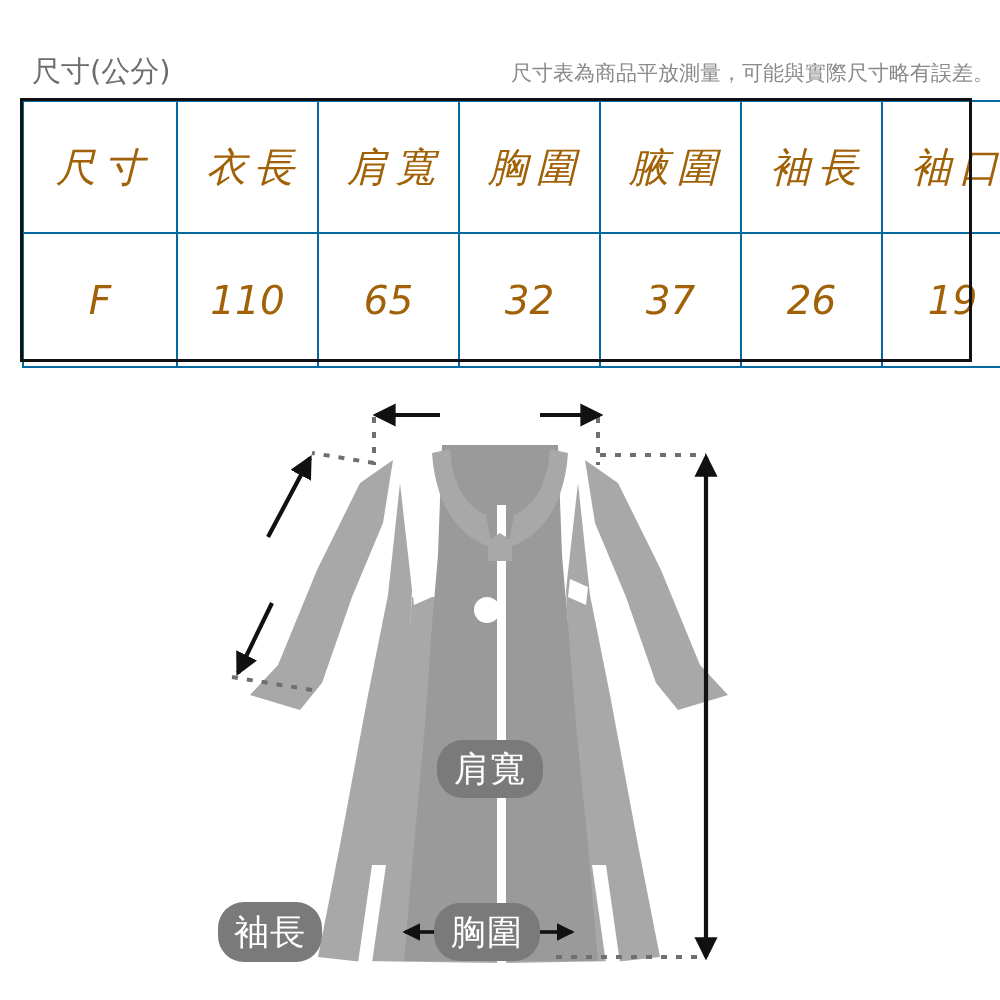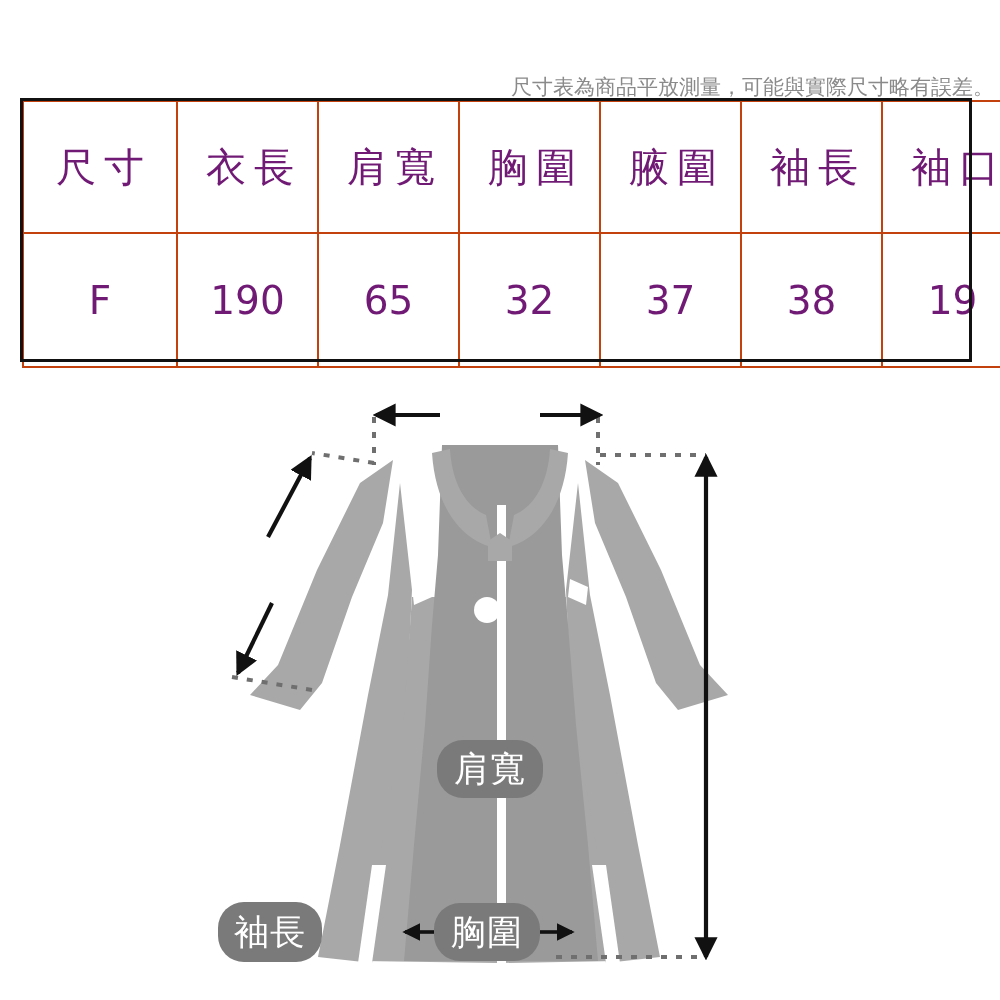--- a/index.html
+++ b/index.html
@@ -29,21 +29,21 @@
     top: 0;
     font-size: 29px;
     line-height: 38px;
     color: #6e6e6e;
     letter-spacing: 0px;
     white-space: nowrap;
   }
   #measure-note {
     position: absolute;
     right: 6px;
-    top: 20px;
+    top: 6px;
     font-size: 21px;
     line-height: 30px;
     color: #8a8a8a;
     white-space: nowrap;
   }
 
   
   #size-table-wrap {
     position: absolute;
     left: 22px;
@@ -51,25 +51,26 @@
     width: 946px;
     height: 258px;
   }
   table.size-table {
     border-collapse: collapse;
     width: 946px;
     height: 258px;
     table-layout: fixed;
   }
   table.size-table td {
-    border: 2px solid #c2410c;
+    border: 2px solid #0369a1;
     text-align: center;
     vertical-align: middle;
-    color: #701a75;
+    color: #a16207;
     background: #ffffff;
+    font-style: italic;
   }
   table.size-table tr.head-row td {
     height: 128px;
     font-size: 40px;
     letter-spacing: 8px;
     text-indent: 8px;
     font-family: "DejaVu Serif", "Liberation Serif", serif;
   }
   table.size-table tr.data-row td {
     height: 130px;
@@ -119,42 +120,43 @@
     z-index: 5;
   }
   #pill-shoulder { left: 437px; top: 375px;  width: 106px; height: 58px; }
   #pill-sleeve   { left: 218px; top: 537px;  width: 104px; height: 60px; }
   #pill-bust     { left: 434px; top: 538px;  width: 106px; height: 58px; }
 </style>
 </head>
 <body>
 
 <div id="header-row">
+  <div id="size-unit-title">尺寸(公分)</div>
   <div id="measure-note">尺寸表為商品平放測量，可能與實際尺寸略有誤差。</div>
 </div>
 
 <div id="size-table-wrap">
   <table class="size-table">
     <tbody>
       <tr class="head-row">
         <td class="col-size-head">尺寸</td>
         <td class="col-rest-head">衣長</td>
         <td class="col-rest-head">肩寬</td>
         <td class="col-rest-head">胸圍</td>
         <td class="col-rest-head">腋圍</td>
         <td class="col-rest-head">袖長</td>
         <td class="col-rest-head">袖口</td>
       </tr>
       <tr class="data-row">
         <td>F</td>
-        <td>190</td>
+        <td>110</td>
         <td>65</td>
         <td>32</td>
         <td>37</td>
-        <td>38</td>
+        <td>26</td>
         <td>19</td>
       </tr>
     </tbody>
   </table>
 </div>
 
 <div id="illustration">
 
   <svg width="1000" height="635" viewBox="0 0 1000 635">
 

